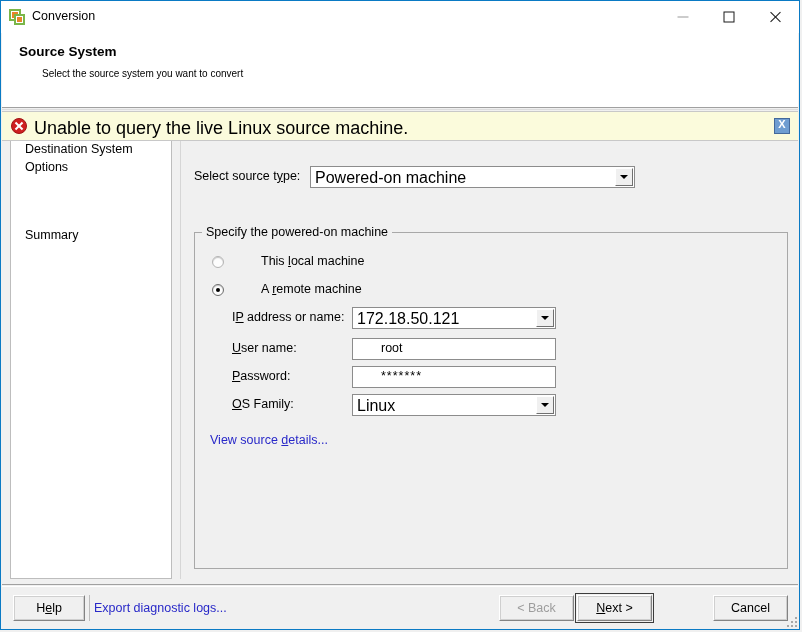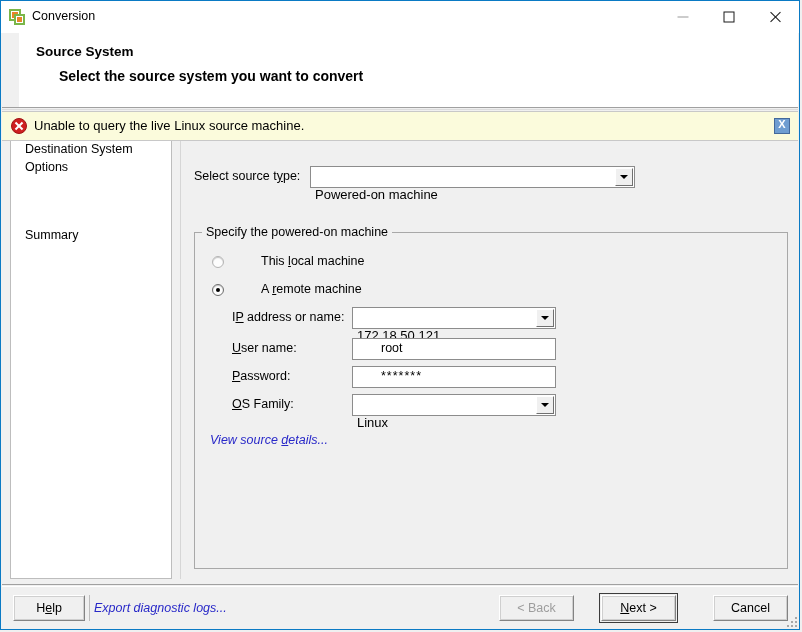--- a/index.html
+++ b/index.html
@@ -51,31 +51,30 @@
   .g-close { width: 13px; height: 13px; }
   .g-close:before, .g-close:after {
     content: ""; position: absolute; left: 0; top: 6px;
     width: 14px; height: 1px; background: #1a1a1a;
   }
   .g-close:before { transform: rotate(45deg); }
   .g-close:after  { transform: rotate(-45deg); }
 
   
   .header {
-    position: absolute; left: 18px; top: 32px; right: 1px; height: 74px;
+    position: absolute; left: 1px; top: 32px; right: 1px; height: 74px;
     background: #ffffff;
   }
   .header-title {
     position: absolute; left: 17px; top: 11px;
     font-size: 13.5px; font-weight: bold;
   }
   .header-sub {
     position: absolute; left: 40px; top: 35px;
-    font-size: 14px;
-    font-weight: bold;
+    font-size: 10px;
   }
   .header-sep {
     position: absolute; left: 1px; top: 106px; right: 1px; height: 1px;
     background: #a0a0a0;
   }
   .header-sep2 {
     position: absolute; left: 1px; top: 108px; right: 1px; height: 1px;
     background: #dcdcdc;
   }
 
@@ -111,22 +110,22 @@
   .u { text-decoration: underline; }
 
   .combo {
     position: absolute;
     background: #ffffff;
     border: 1px solid #8c8c8c;
     box-sizing: border-box;
     height: 22px;
   }
   .combo .val {
-    position: absolute; left: 4px; top: 20px;
-    font-size: 13px; white-space: nowrap;
+    position: absolute; left: 4px; top: 2px;
+    font-size: 16px; white-space: nowrap;
   }
   .combo .arrowbox {
     position: absolute; right: 1px; top: 1px;
     width: 18px; height: 18px;
     background: #f0f0f0;
     border: 1px solid #ffffff;
     border-right-color: #707070; border-bottom-color: #707070;
     box-sizing: border-box;
   }
   .combo .arrow {
@@ -177,21 +176,21 @@
     width: 4px; height: 4px; border-radius: 50%; background: #000;
   }
   .radio-label {
     position: absolute; left: 18px; top: 0;
     font-size: 12.5px; white-space: nowrap; margin-left: 31px;
   }
 
   .link {
     position: absolute;
     color: #2828c8; font-size: 12.5px;
-    white-space: nowrap; cursor: pointer; font-style: italic;
+    white-space: nowrap; cursor: pointer;
   }
 
   
   .banner {
     position: absolute; left: 1px; top: 110px; right: 1px; height: 30px;
     background: #fbfbdc;
     border-top: 1px solid #c8c8c8;
     border-bottom: 1px solid #c8c8c8;
     box-sizing: border-box;
     z-index: 20;
@@ -203,21 +202,21 @@
     box-sizing: border-box;
   }
   .banner-icon:before, .banner-icon:after {
     content: ""; position: absolute; left: 2px; top: 6px;
     width: 10px; height: 2px; background: #ffffff;
   }
   .banner-icon:before { transform: rotate(45deg); }
   .banner-icon:after  { transform: rotate(-45deg); }
   .banner-text {
     position: absolute; left: 32px; top: 6px;
-    font-size: 13px; white-space: nowrap;
+    font-size: 18px; white-space: nowrap;
   }
   .banner-close {
     position: absolute; right: 8px; top: 6px;
     width: 16px; height: 16px;
     background: #6f9dd1;
     border: 1px solid #44699b;
     box-sizing: border-box;
     cursor: pointer;
   }
   .banner-close span {
@@ -384,21 +383,21 @@
 
   <div class="footer-sep"></div>
   <div class="footer-sep2"></div>
 
   <div class="btn" style="left:12px; bottom:8px; width:72px;"><span>H</span><span class="u">e</span><span>lp</span></div>
   <div class="btn-sep" style="left:88px; bottom:8px; height:26px;"></div>
 
   <div class="link" style="left:93px; bottom:14px;"><span>Export dia</span><span class="u">g</span><span>nostic logs...</span></div>
 
   <div class="btn disabled" style="left:498px; bottom:8px; width:75px;"><span>&lt; Back</span></div>
-  <div class="btn default" style="left:576px; bottom:8px; width:75px;margin-left:24px;"><span></span><span class="u">N</span><span>ext &gt;</span></div>
+  <div class="btn default" style="left:576px; bottom:8px; width:75px;"><span></span><span class="u">N</span><span>ext &gt;</span></div>
   <div class="btn" style="left:712px; bottom:8px; width:75px;"><span>Cancel</span></div>
 
   <div class="resize-grip">
     <i style="right:0; bottom:0;"></i>
     <i style="right:4px; bottom:0;"></i>
     <i style="right:8px; bottom:0;"></i>
     <i style="right:0; bottom:4px;"></i>
     <i style="right:4px; bottom:4px;"></i>
     <i style="right:0; bottom:8px;"></i>
   </div>

